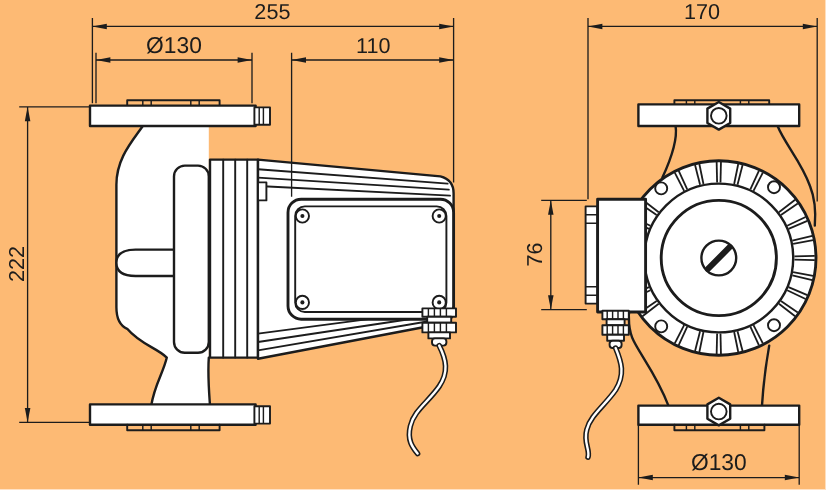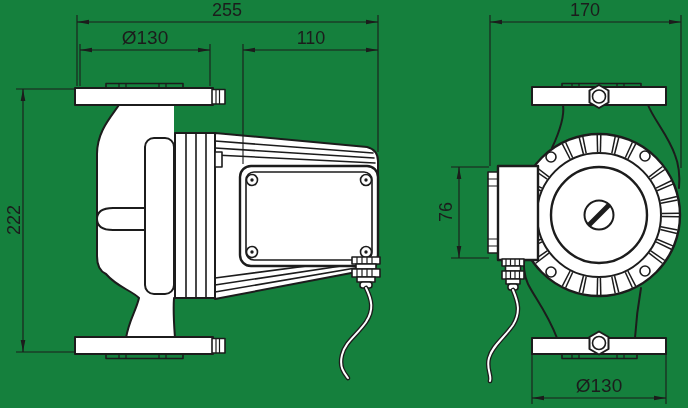--- a/index.html
+++ b/index.html
@@ -1,16 +1,16 @@
 <!DOCTYPE html>
 <html><head>
 <meta charset="utf-8">
 <style>
   html,body{margin:0;padding:0;background:#ffffff;}
-  .canvas{width:688px;height:408px;background:#15803d;overflow:hidden;}
+  .canvas{width:688px;height:408px;background:#fdba74;overflow:hidden;}
   svg{display:block;}
   .ol{fill:none;stroke:#1c1c1c;stroke-width:2;stroke-linejoin:round;stroke-linecap:round;}
   .ob{fill:none;stroke:#1c1c1c;stroke-width:2.4;stroke-linejoin:round;stroke-linecap:round;}
   .th{fill:none;stroke:#1c1c1c;stroke-width:1.6;stroke-linejoin:round;stroke-linecap:round;}
   .wf{fill:#ffffff;}
   .nf{fill:none;}
   .dim{stroke:#1c1c1c;stroke-width:1.1;fill:none;}
   .arr{fill:#1c1c1c;stroke:none;}
   .tick{stroke:#1c1c1c;stroke-width:1.2;fill:none;}
   .cable-outer{stroke:#1c1c1c;stroke-width:4.6;fill:none;stroke-linecap:round;}

